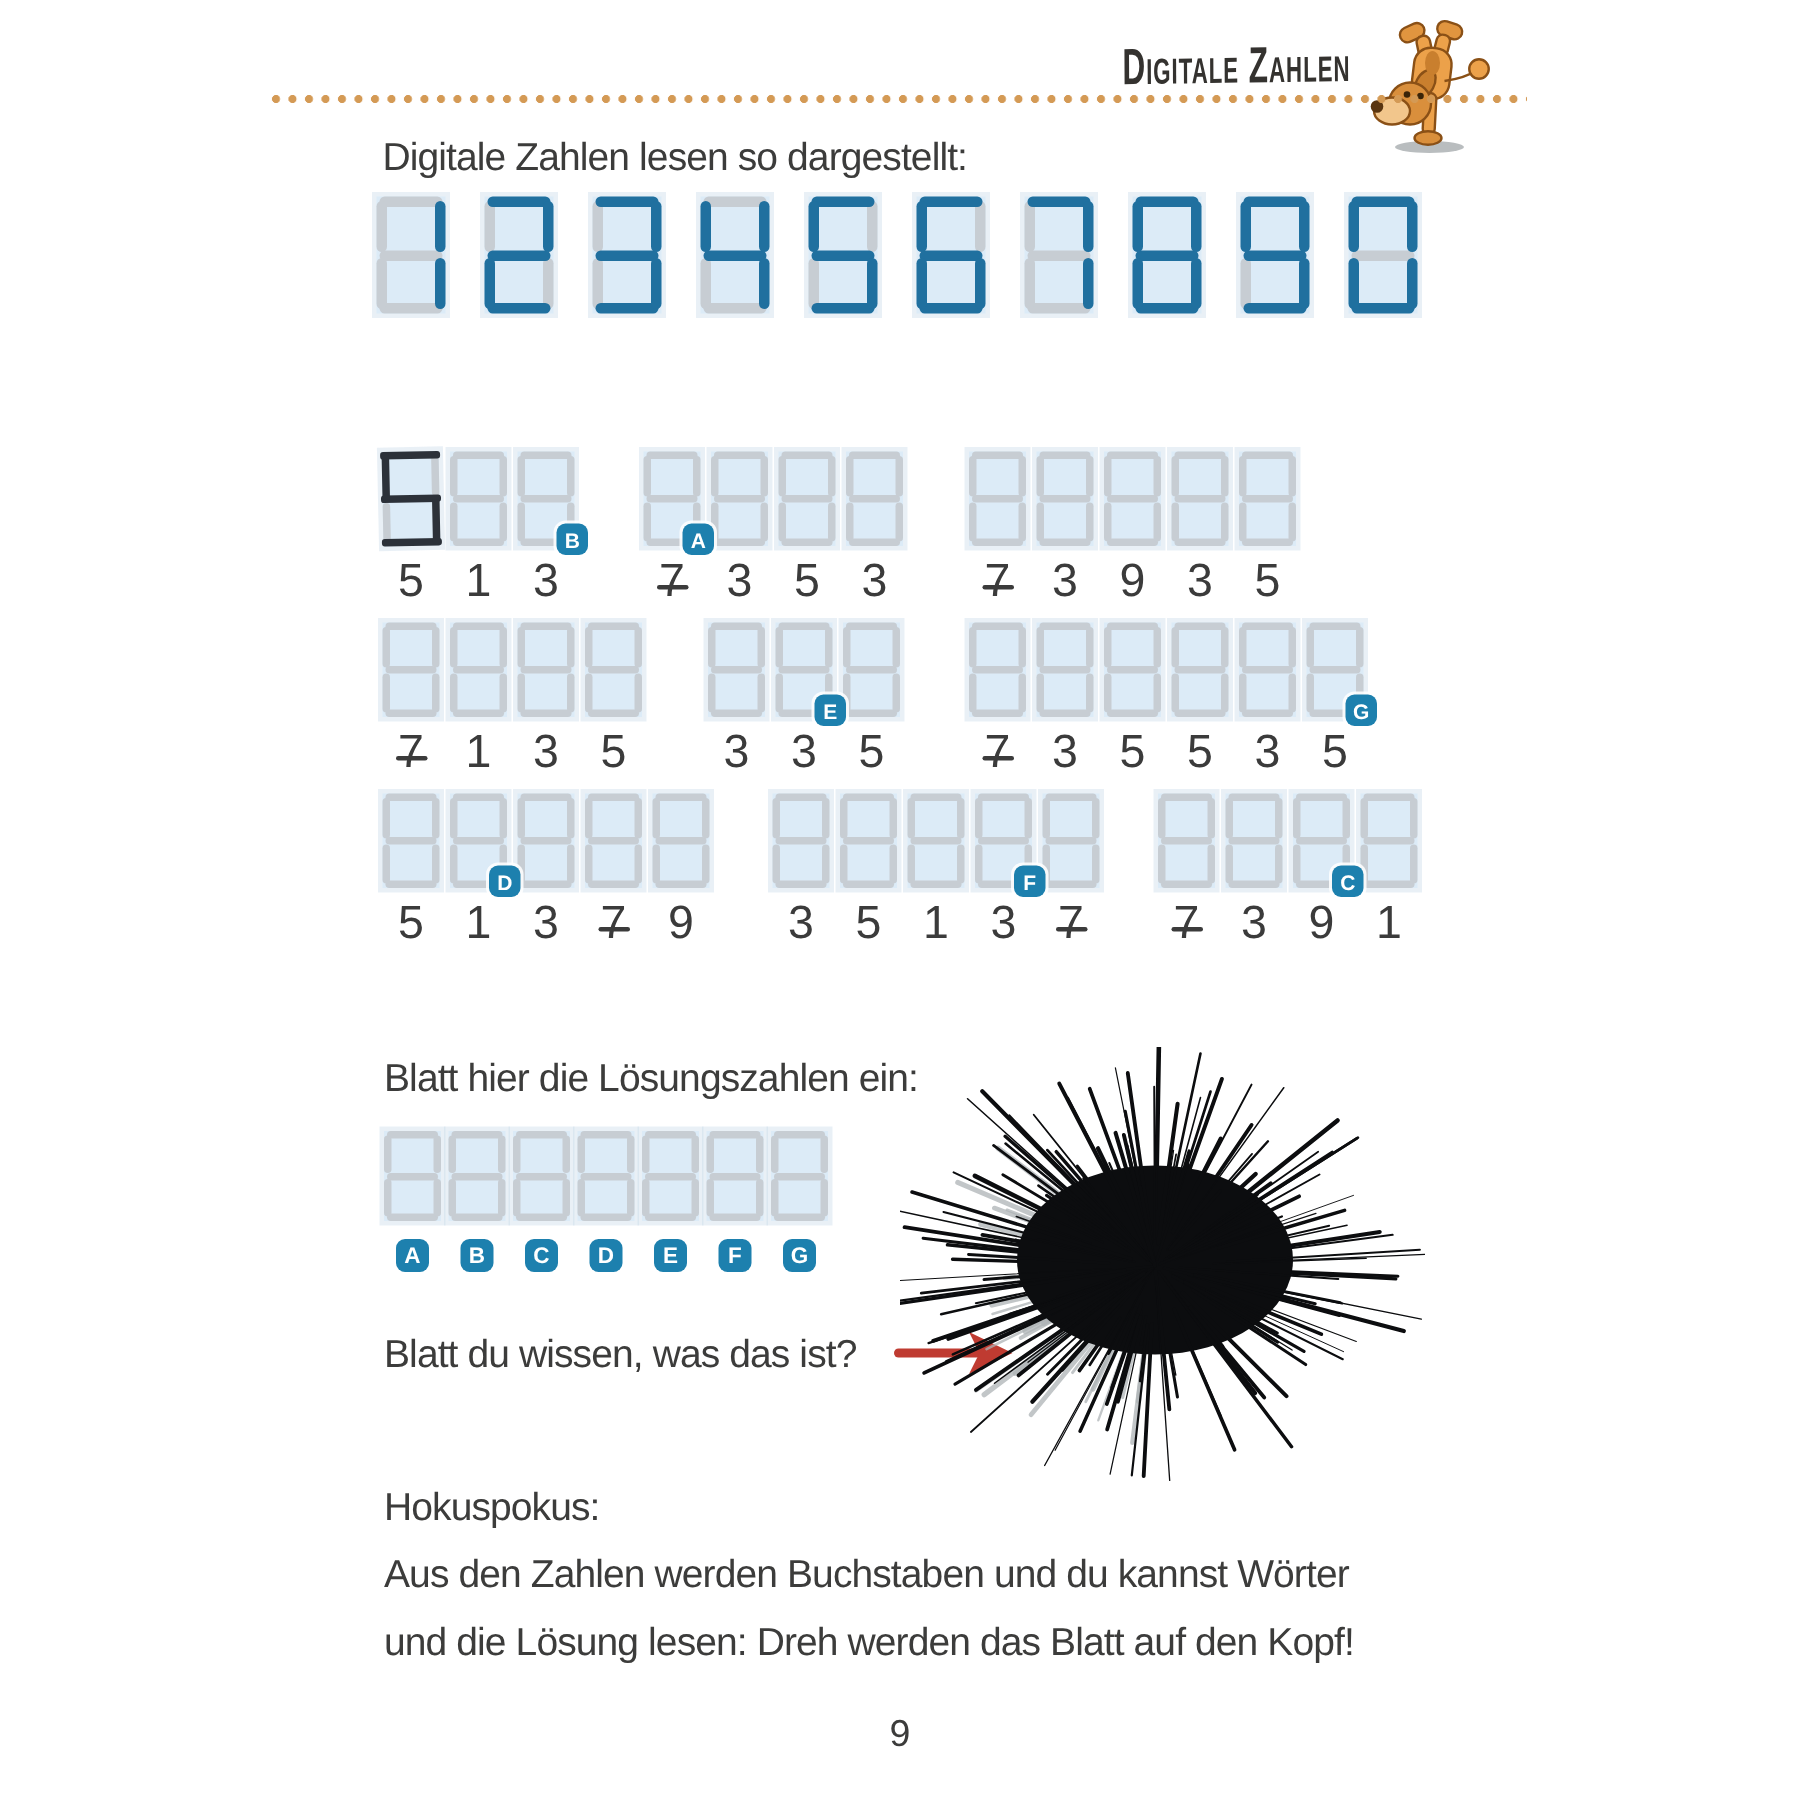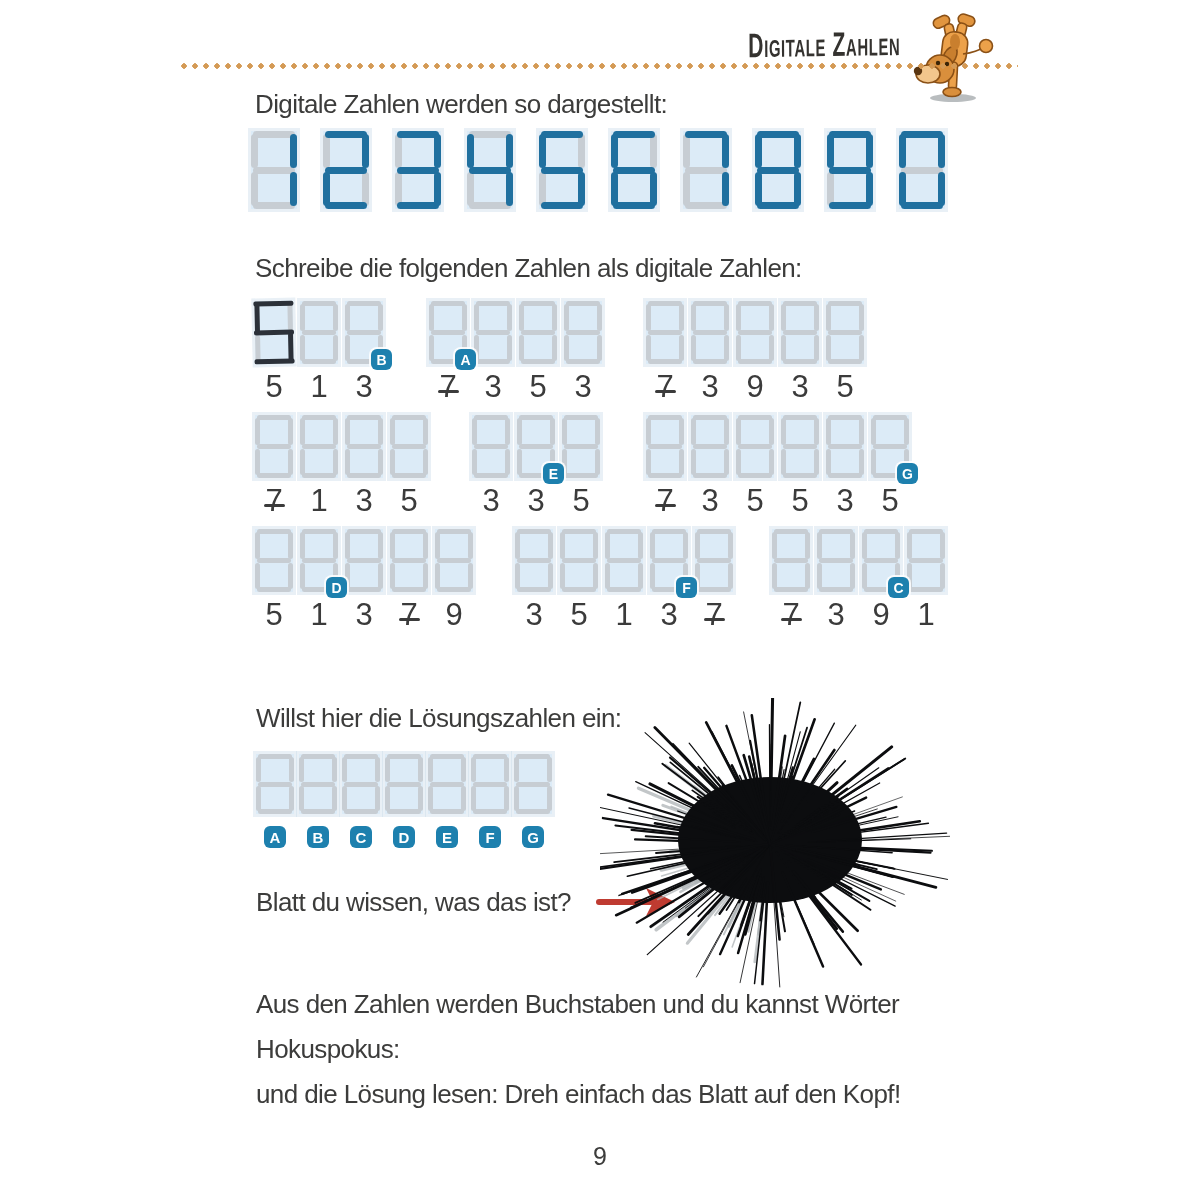--- a/index.html
+++ b/index.html
@@ -76,21 +76,21 @@
       <ellipse cx="23" cy="62" rx="12" ry="9" fill="#f2c68c"></ellipse>
       <circle cx="13" cy="59" r="4.2" fill="#5a3510" stroke="none"></circle>
     </g>
     <ellipse cx="50" cy="30" rx="5" ry="8" fill="#c97f2e"></ellipse>
     <circle cx="33" cy="51" r="2.2" fill="#3a2408"></circle>
     <circle cx="42" cy="52" r="2.2" fill="#3a2408"></circle>
   </svg>
 
   <div class="dots"></div>
 
-  <div class="h" style="left:255px;top:90px;">Digitale Zahlen werden so dargestellt:</div>
+  <div class="h" style="left:255px;top:90px;">Digitale Zahlen lesen so dargestellt:</div>
   <div class="cellrow" id="intro-digits" style="left:251px;top:131px;gap:26px;">
       <div class="cell" style="width: 46px; height: 78px;">
         <div class="seg" style="left: 2px; top: 0px; width: 42px; height: 7px;"></div>
         <div class="seg" style="left: 2px; top: 35.5px; width: 42px; height: 7px;"></div>
         <div class="seg" style="left: 2px; top: 71px; width: 42px; height: 7px;"></div>
         <div class="seg" style="left: 0px; top: 3px; width: 7px; height: 34px;"></div>
         <div class="seg on" style="left: 39px; top: 3px; width: 7px; height: 34px;"></div>
         <div class="seg" style="left: 0px; top: 41px; width: 7px; height: 34px;"></div>
         <div class="seg on" style="left: 39px; top: 41px; width: 7px; height: 34px;"></div>
       </div>
@@ -170,21 +170,20 @@
         <div class="seg on" style="left: 2px; top: 0px; width: 42px; height: 7px;"></div>
         <div class="seg" style="left: 2px; top: 35.5px; width: 42px; height: 7px;"></div>
         <div class="seg on" style="left: 2px; top: 71px; width: 42px; height: 7px;"></div>
         <div class="seg on" style="left: 0px; top: 3px; width: 7px; height: 34px;"></div>
         <div class="seg on" style="left: 39px; top: 3px; width: 7px; height: 34px;"></div>
         <div class="seg on" style="left: 0px; top: 41px; width: 7px; height: 34px;"></div>
         <div class="seg on" style="left: 39px; top: 41px; width: 7px; height: 34px;"></div>
       </div>
     </div>
 
-  <div class="h" style="left:255px;top:254px;">Schreibe die folgenden Zahlen als digitale Zahlen:</div>
   <div id="task-groups">
       <div class="group" style="left: 255px; top: 301px; width: 128px; height: 100px;">
         <div class="cells">
           <div class="cell" style="width: 38px; height: 63px; transform: rotate(-1.2deg);">
             <div class="seg hand" style="left: -1px; top: 0px; width: 40px; height: 5px;"></div>
             <div class="seg hand" style="left: -1px; top: 29px; width: 40px; height: 5px;"></div>
             <div class="seg hand" style="left: -1px; top: 58px; width: 40px; height: 5px;"></div>
             <div class="seg hand" style="left: 0px; top: 1px; width: 5px; height: 30.5px;"></div>
             <div class="seg" style="left: 33px; top: 3px; width: 5px; height: 26.5px;"></div>
             <div class="seg" style="left: 0px; top: 33.5px; width: 5px; height: 26.5px;"></div>
@@ -625,21 +624,21 @@
         <div class="nums">
           <span class="num n7">7</span>
           <span class="num">3</span>
           <span class="num">9</span>
           <span class="num">1</span>
         </div>
         <span class="badge" style="left: 116px; top: 48px;">C</span>
       </div>
     </div>
 
-  <div class="h" style="left:256px;top:704px;">Willst hier die Lösungszahlen ein:</div>
+  <div class="h" style="left:256px;top:704px;">Blatt hier die Lösungszahlen ein:</div>
   <div class="group" id="solution-area" style="left:256px;top:754px;">
       <div class="cells" style="gap: 5px;">
         <div class="cell" style="width: 38px; height: 60px;">
           <div class="seg" style="left: 2px; top: 0px; width: 34px; height: 5px;"></div>
           <div class="seg" style="left: 2px; top: 27.5px; width: 34px; height: 5px;"></div>
           <div class="seg" style="left: 2px; top: 55px; width: 34px; height: 5px;"></div>
           <div class="seg" style="left: 0px; top: 3px; width: 5px; height: 25px;"></div>
           <div class="seg" style="left: 33px; top: 3px; width: 5px; height: 25px;"></div>
           <div class="seg" style="left: 0px; top: 32px; width: 5px; height: 25px;"></div>
           <div class="seg" style="left: 33px; top: 32px; width: 5px; height: 25px;"></div>
@@ -917,19 +916,19 @@
       <line x1="139.28155511072964" y1="144.135025450679" x2="45.695142788061716" y2="138.28551212936765" stroke="#0c0d0f" stroke-width="1.9394484060534505" stroke-opacity="1" stroke-linecap="round"></line>
       <line x1="176.43979709551041" y1="116.55761926894459" x2="200.31600951614084" y2="4.316886095101097" stroke="#0c0d0f" stroke-width="1.7605545319433111" stroke-opacity="1" stroke-linecap="round"></line>
       <line x1="195.28822262617348" y1="162.18457564455173" x2="270.45612203306047" y2="211.72108691920226" stroke="#0c0d0f" stroke-width="2.0007228126752765" stroke-opacity="1" stroke-linecap="round"></line>
       <line x1="178.6819915756208" y1="140.0548738544279" x2="278.79489484642204" y2="69.84550393577395" stroke="#0c0d0f" stroke-width="1.1604353246094825" stroke-opacity="1" stroke-linecap="round"></line>
       <line x1="149.92962283197198" y1="148.88021106499747" x2="-13.784816936736888" y2="172.96023841932032" stroke="#0c0d0f" stroke-width="2.0932809637362517" stroke-opacity="1" stroke-linecap="round"></line>
       <line x1="218.27597587658195" y1="143.09793193584392" x2="346.5501263760672" y2="135.15099565590518" stroke="#0c0d0f" stroke-width="1.4441488458049245" stroke-opacity="1" stroke-linecap="round"></line>
       <line x1="206.47453954008222" y1="128.74778326863495" x2="266.08055197209785" y2="99.54463308081762" stroke="#0c0d0f" stroke-width="2.483580330053149" stroke-opacity="1" stroke-linecap="round"></line>
     </svg>
 
   <div class="hoku">
+    <div>Hokuspokus:</div>
     <div>Aus den Zahlen werden Buchstaben und du kannst Wörter</div>
-    <div>Hokuspokus:</div>
-    <div>und die Lösung lesen: Dreh einfach das Blatt auf den Kopf!</div>
+    <div>und die Lösung lesen: Dreh werden das Blatt auf den Kopf!</div>
   </div>
 
   <div class="pagenum">9</div>
 </div>
 
 </body></html>

